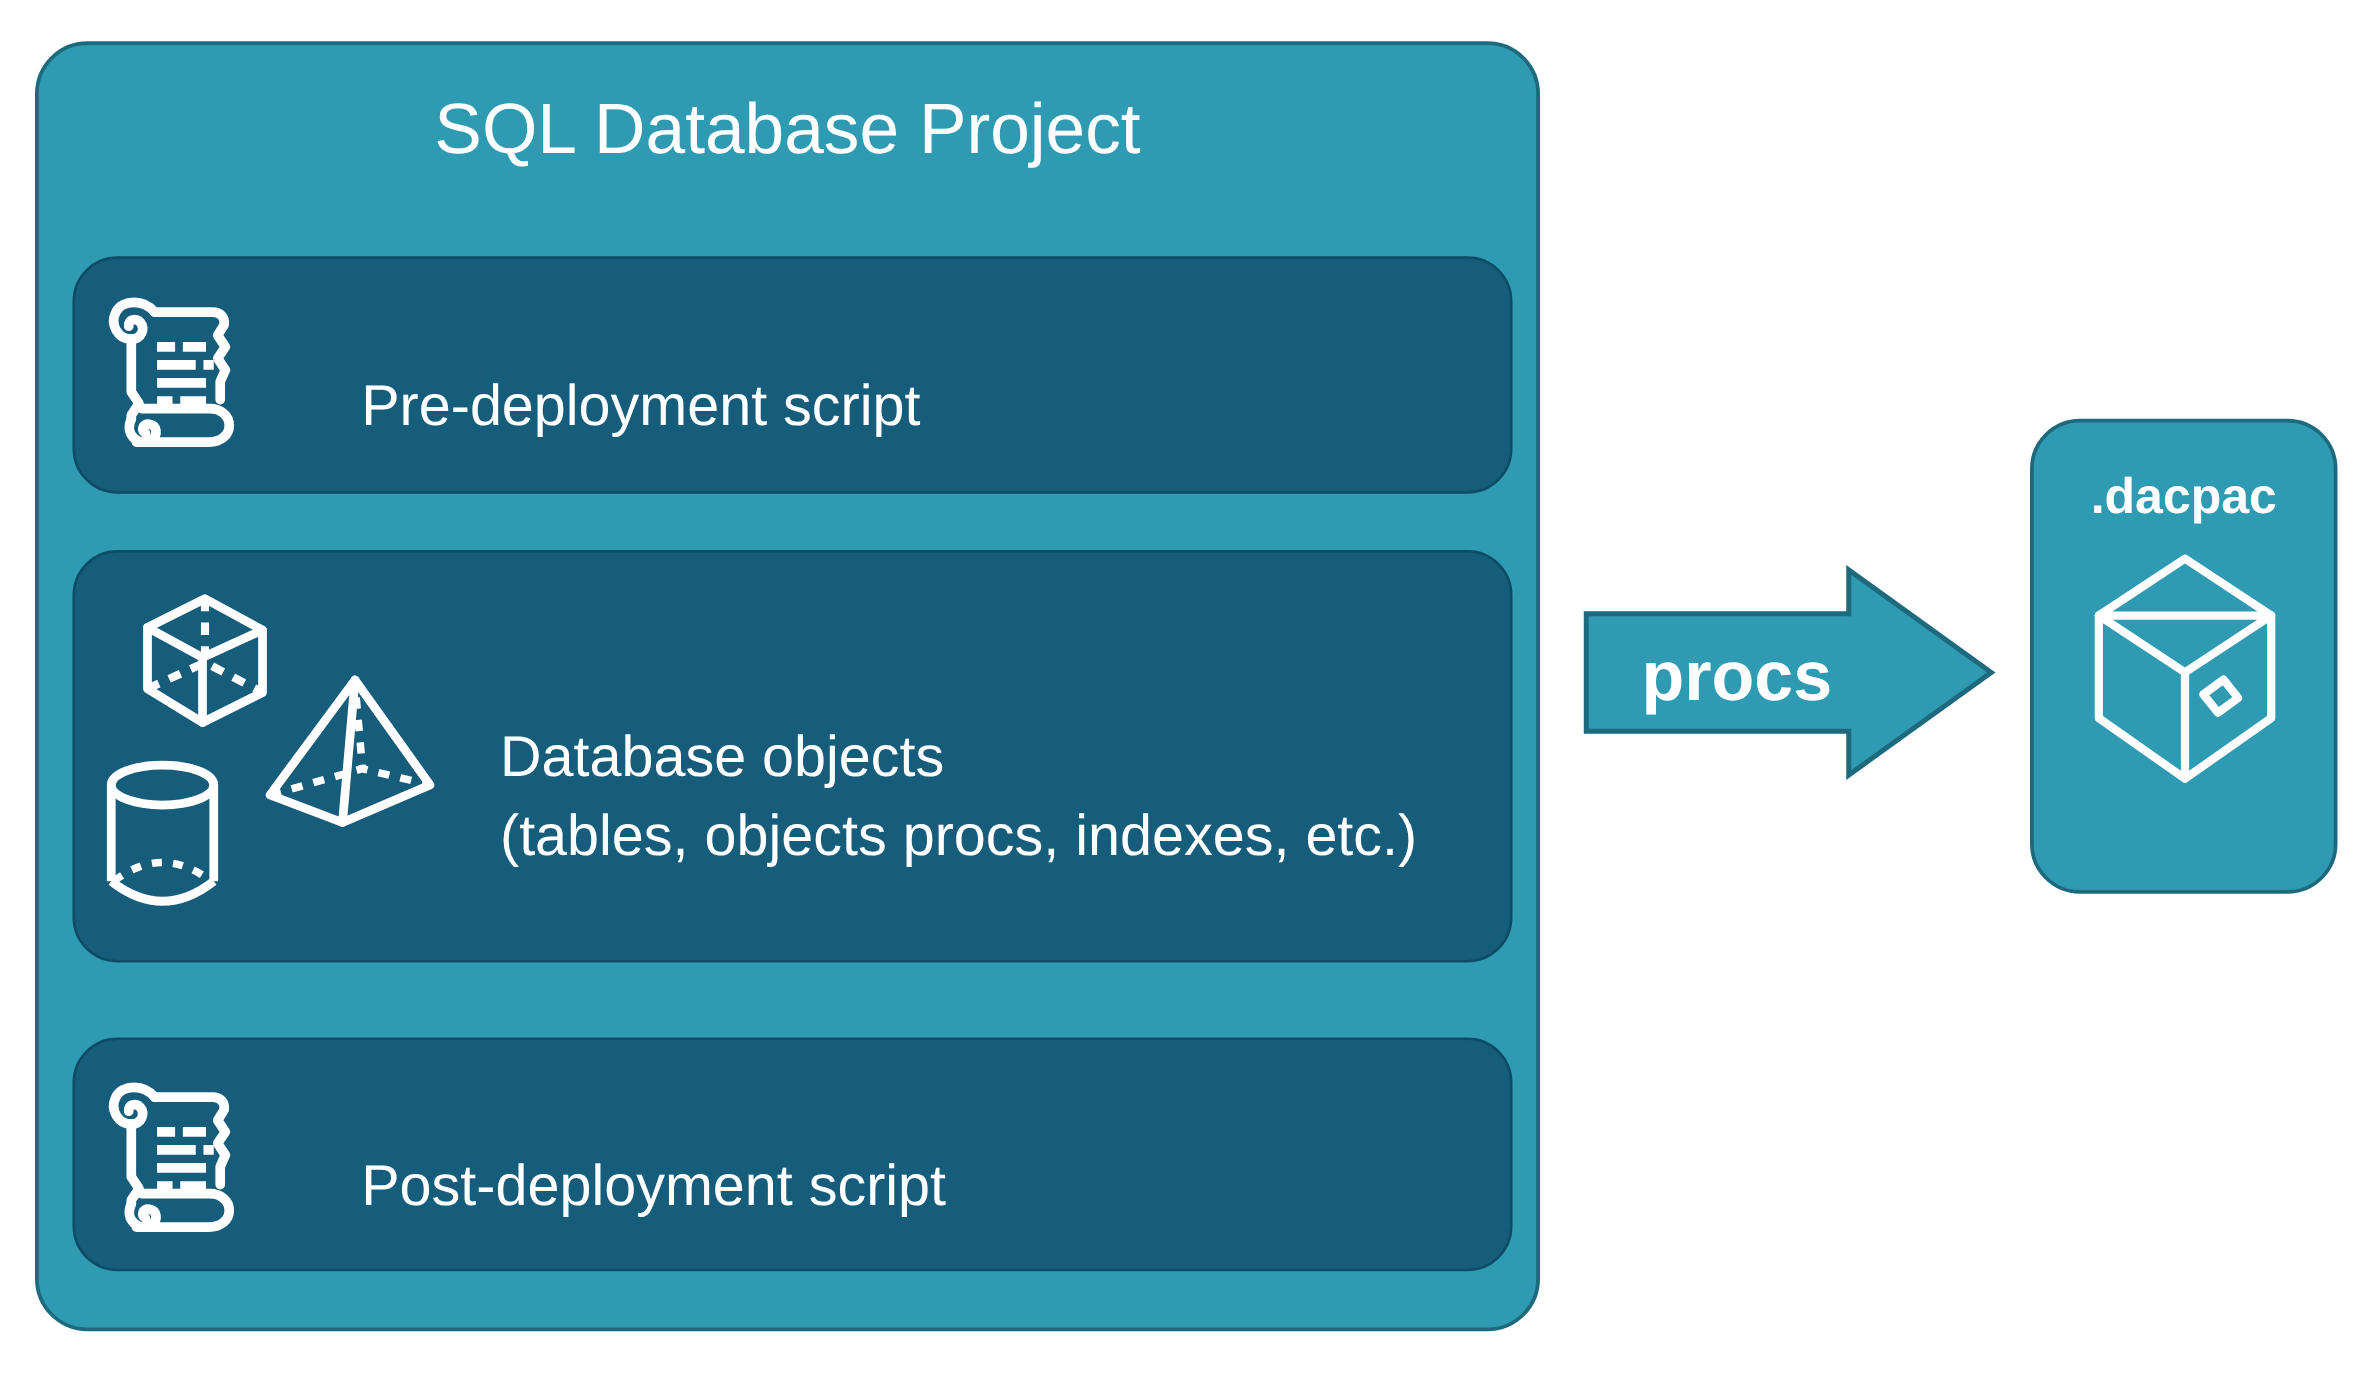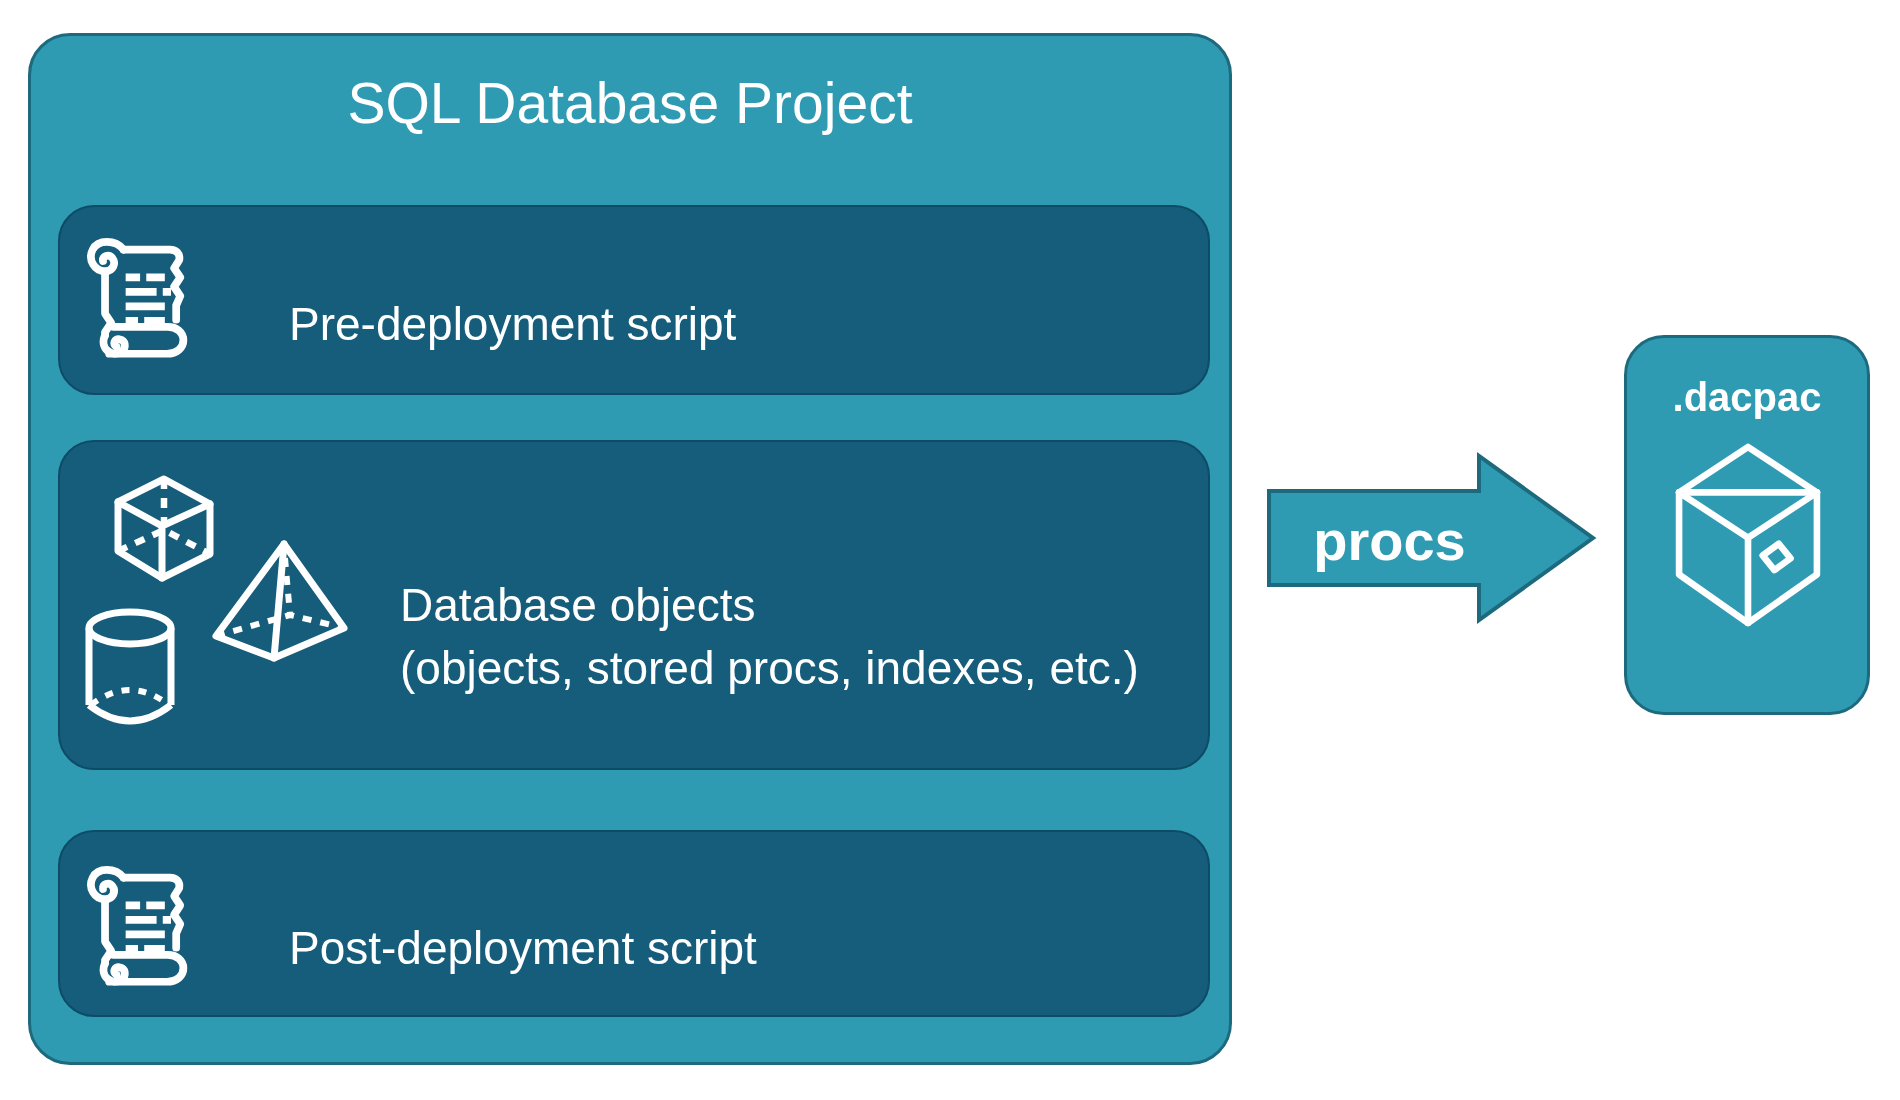--- a/index.html
+++ b/index.html
@@ -147,21 +147,21 @@
       <g fill="none" stroke="#fff" stroke-width="7">
         <ellipse cx="50" cy="22" rx="41" ry="16"></ellipse>
         <path d="M9 22 V99 M91 22 V99"></path>
         <path d="M9 99 Q50 131 91 99"></path>
       </g>
       <path d="M11 99 Q50 69 89 99" fill="none" stroke="#fff" stroke-width="6" stroke-dasharray="8 9"></path>
     </svg>
   </span>
   <span class="label-db">
     <span>Database objects</span>
-    <span>(objects, stored procs, indexes, etc.)</span>
+    <span>(tables, objects procs, indexes, etc.)</span>
   </span>
 
   <div class="item item-post"></div>
   <span class="icon icon-scroll-post">
     <svg viewBox="0 0 118 130" aria-hidden="true">
       <g fill="none" stroke="#fff" stroke-width="7.5" stroke-linecap="round" stroke-linejoin="round">
         <path d="M46 21 C38 11 21 11 16 21 c-5 10 2 21 12 21 8 0 11-8 7-13 -3-4 -10-2 -9 3"></path>
         <path d="M46 21 h45 c6 0 10 4 9 10 l-5 8 6 9 -6 9 6 9 -4 9 v14"></path>
         <path d="M28 42 v41 l6 9 -6 9 v3"></path>
         <path d="M28 104 c-6 13 7 22 16 16 5-4 4-11 -2-12 -5-1 -7 5 -3 7"></path>

